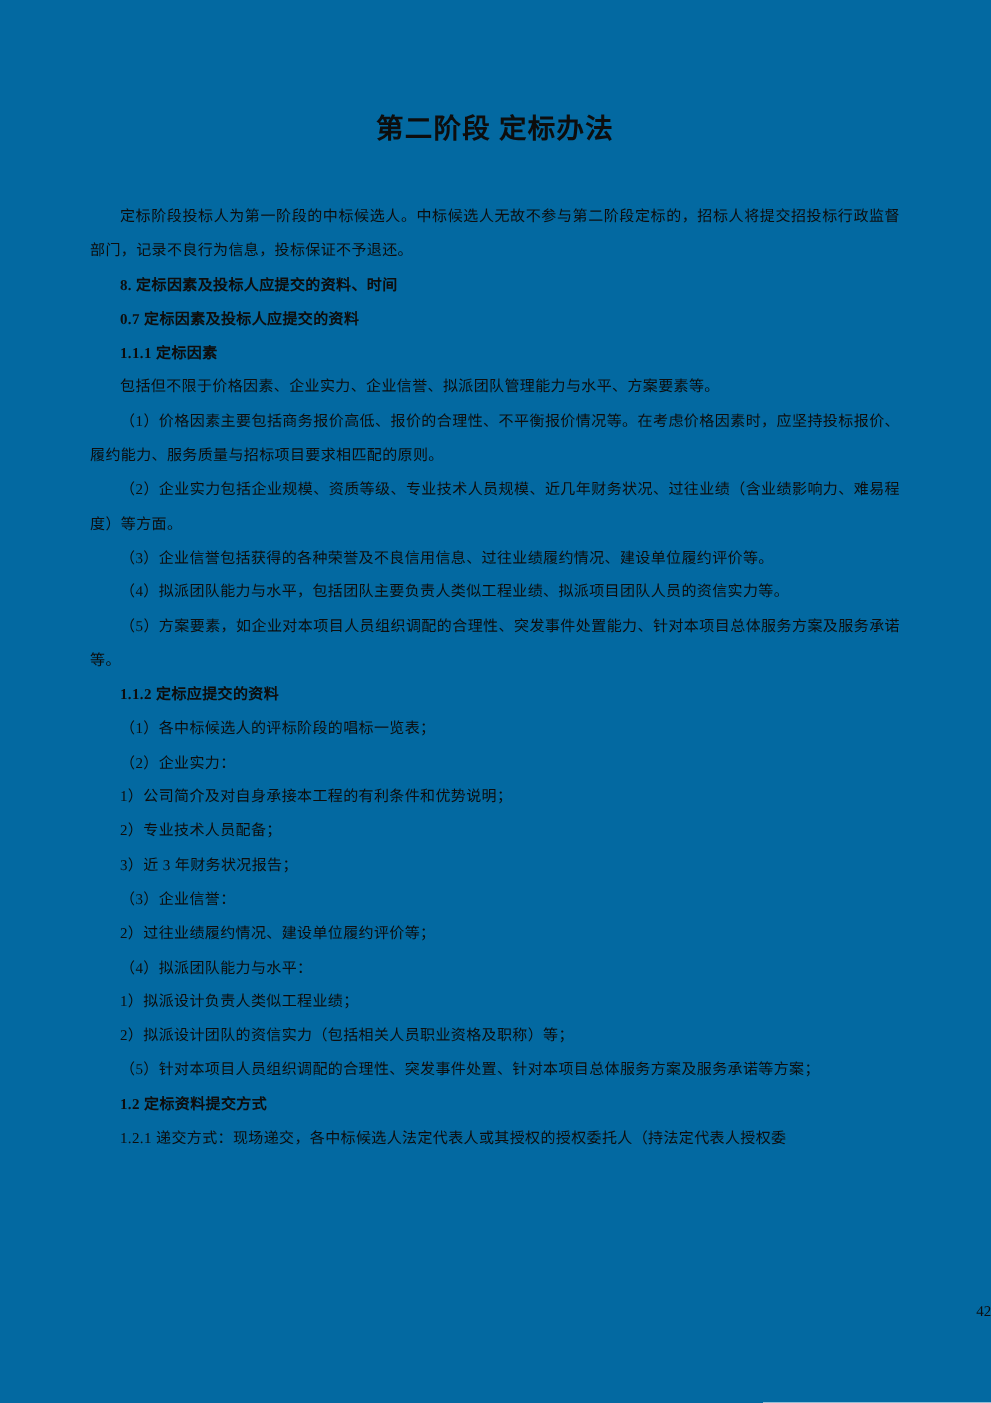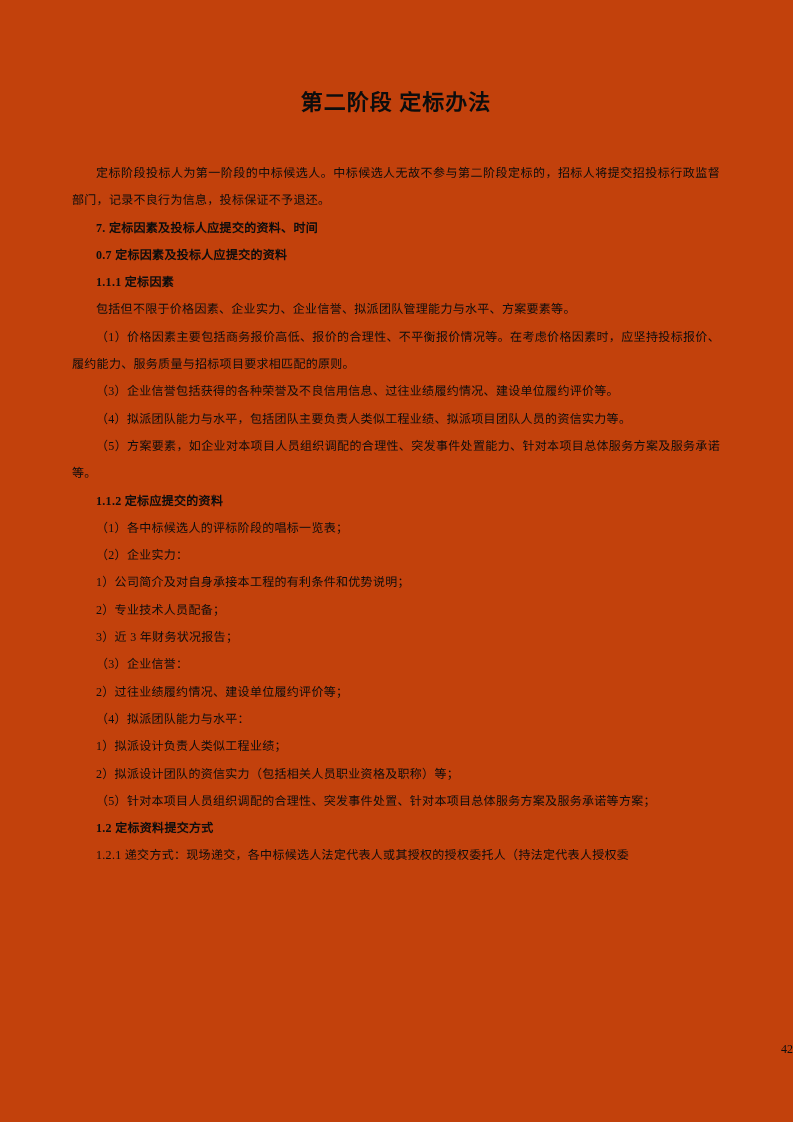--- a/index.html
+++ b/index.html
@@ -4,21 +4,21 @@
 <style>
   html, body {
     margin: 0;
     padding: 0;
     background: #ffffff;
   }
   .page {
     position: relative;
     width: 793px;
     height: 1122px;
-    background: #c2410c;
+    background: #0369a1;
     overflow: hidden;
     font-family: "Liberation Serif", "DejaVu Serif", serif;
     color: #0d0d0d;
   }
   .content {
     position: absolute;
     left: 72px;
     top: 88px;
     width: 648px;
   }
@@ -54,25 +54,26 @@
   }
 </style>
 </head>
 <body>
 
 <div class="page">
   <div class="content">
     <h1 class="doc-title">第二阶段 定标办法</h1>
 
     <p class="para">定标阶段投标人为第一阶段的中标候选人。中标候选人无故不参与第二阶段定标的，招标人将提交招投标行政监督部门，记录不良行为信息，投标保证不予退还。</p>
-    <p class="heading">7. 定标因素及投标人应提交的资料、时间</p>
+    <p class="heading">8. 定标因素及投标人应提交的资料、时间</p>
     <p class="heading">0.7 定标因素及投标人应提交的资料</p>
     <p class="heading">1.1.1 定标因素</p>
     <p class="para">包括但不限于价格因素、企业实力、企业信誉、拟派团队管理能力与水平、方案要素等。</p>
     <p class="para">（1）价格因素主要包括商务报价高低、报价的合理性、不平衡报价情况等。在考虑价格因素时，应坚持投标报价、履约能力、服务质量与招标项目要求相匹配的原则。</p>
+    <p class="para">（2）企业实力包括企业规模、资质等级、专业技术人员规模、近几年财务状况、过往业绩（含业绩影响力、难易程度）等方面。</p>
     <p class="para">（3）企业信誉包括获得的各种荣誉及不良信用信息、过往业绩履约情况、建设单位履约评价等。</p>
     <p class="para">（4）拟派团队能力与水平，包括团队主要负责人类似工程业绩、拟派项目团队人员的资信实力等。</p>
     <p class="para">（5）方案要素，如企业对本项目人员组织调配的合理性、突发事件处置能力、针对本项目总体服务方案及服务承诺等。</p>
     <p class="heading">1.1.2 定标应提交的资料</p>
     <p class="para">（1）各中标候选人的评标阶段的唱标一览表；</p>
     <p class="para">（2）企业实力：</p>
     <p class="para">1）公司简介及对自身承接本工程的有利条件和优势说明；</p>
     <p class="para">2）专业技术人员配备；</p>
     <p class="para">3）近 3 年财务状况报告；</p>
     <p class="para">（3）企业信誉：</p>

